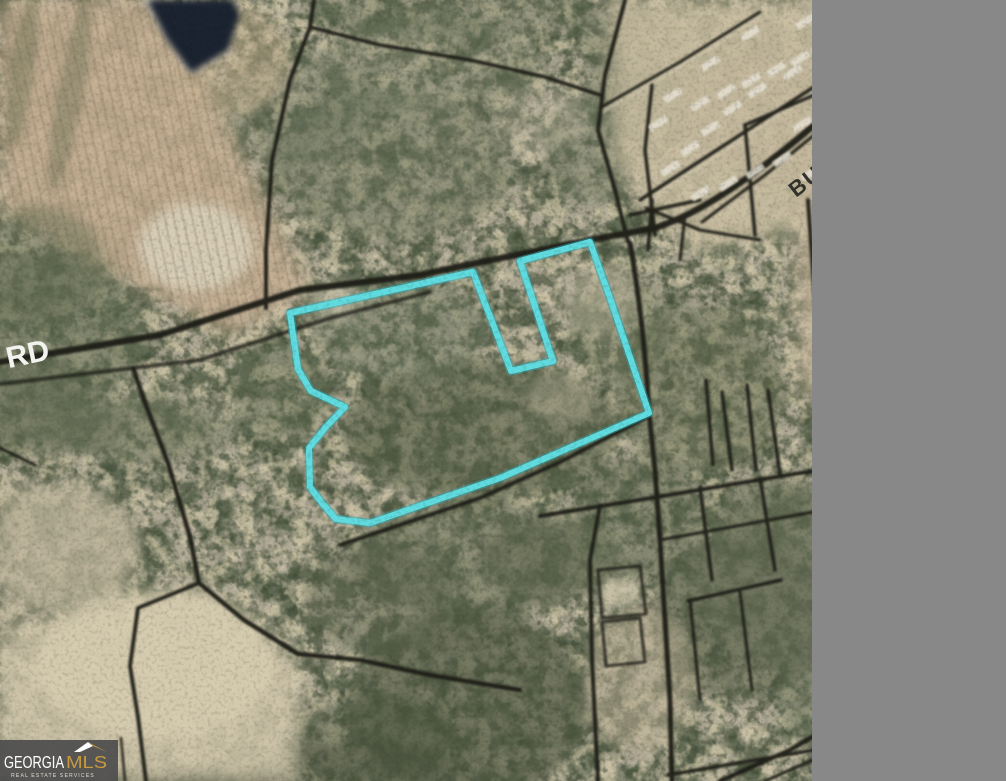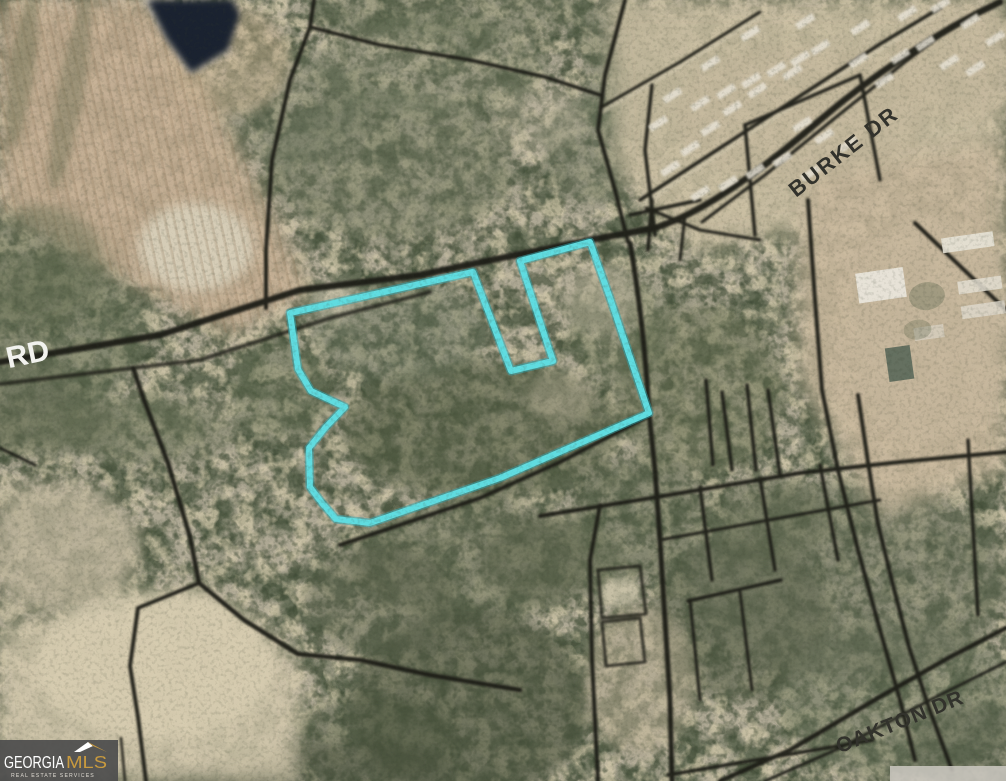--- a/index.html
+++ b/index.html
@@ -1,16 +1,16 @@
 <!DOCTYPE html>
 <html><head>
 <meta charset="utf-8">
 <style>
 html,body{margin:0;padding:0;background:#888;}
-#wrap{position:relative;width:1006px;height:781px;overflow:hidden;font-family:"Liberation Sans",sans-serif;}
+#wrap{position:relative;width:812px;height:781px;overflow:hidden;font-family:"Liberation Sans",sans-serif;}
 svg{display:block;}
 </style>
 </head>
 <body>
 <div id="wrap">
 <svg width="1006" height="781" viewBox="0 0 1006 781" xmlns="http://www.w3.org/2000/svg">
 <defs>
   <filter id="b05" x="-5%" y="-5%" width="110%" height="110%" color-interpolation-filters="sRGB">
           <feGaussianBlur stdDeviation="0.6"></feGaussianBlur>
         </filter>

